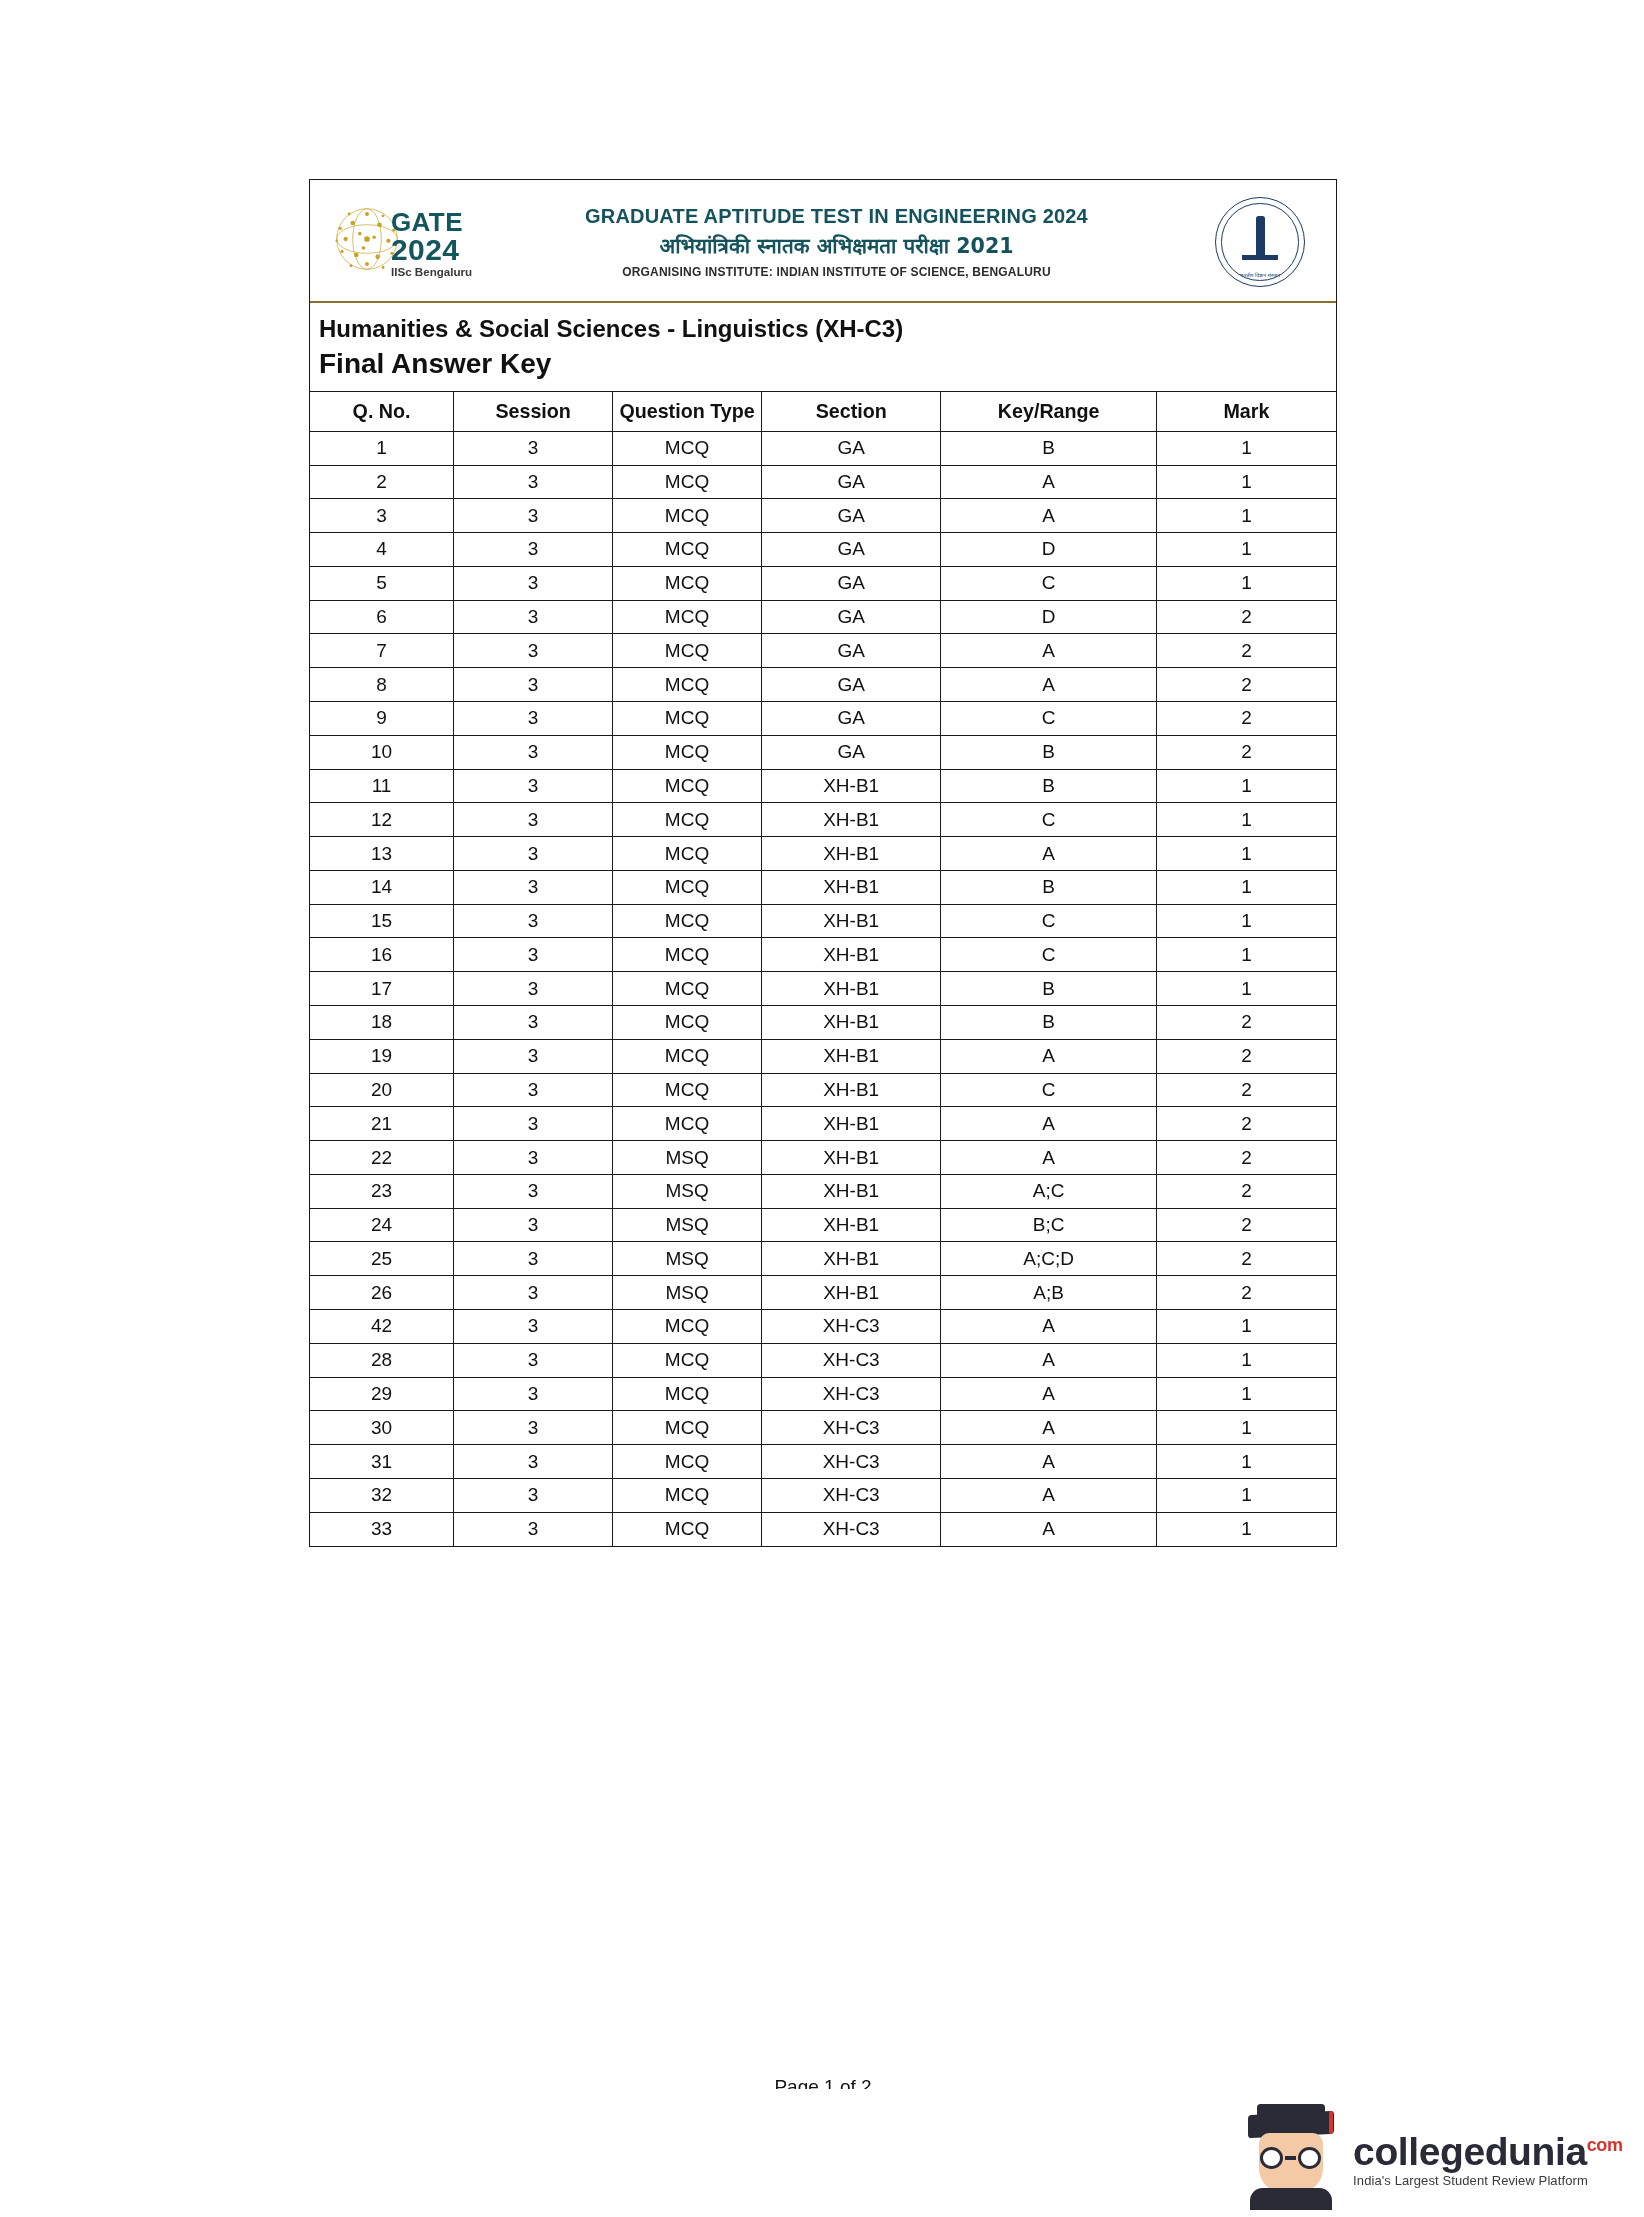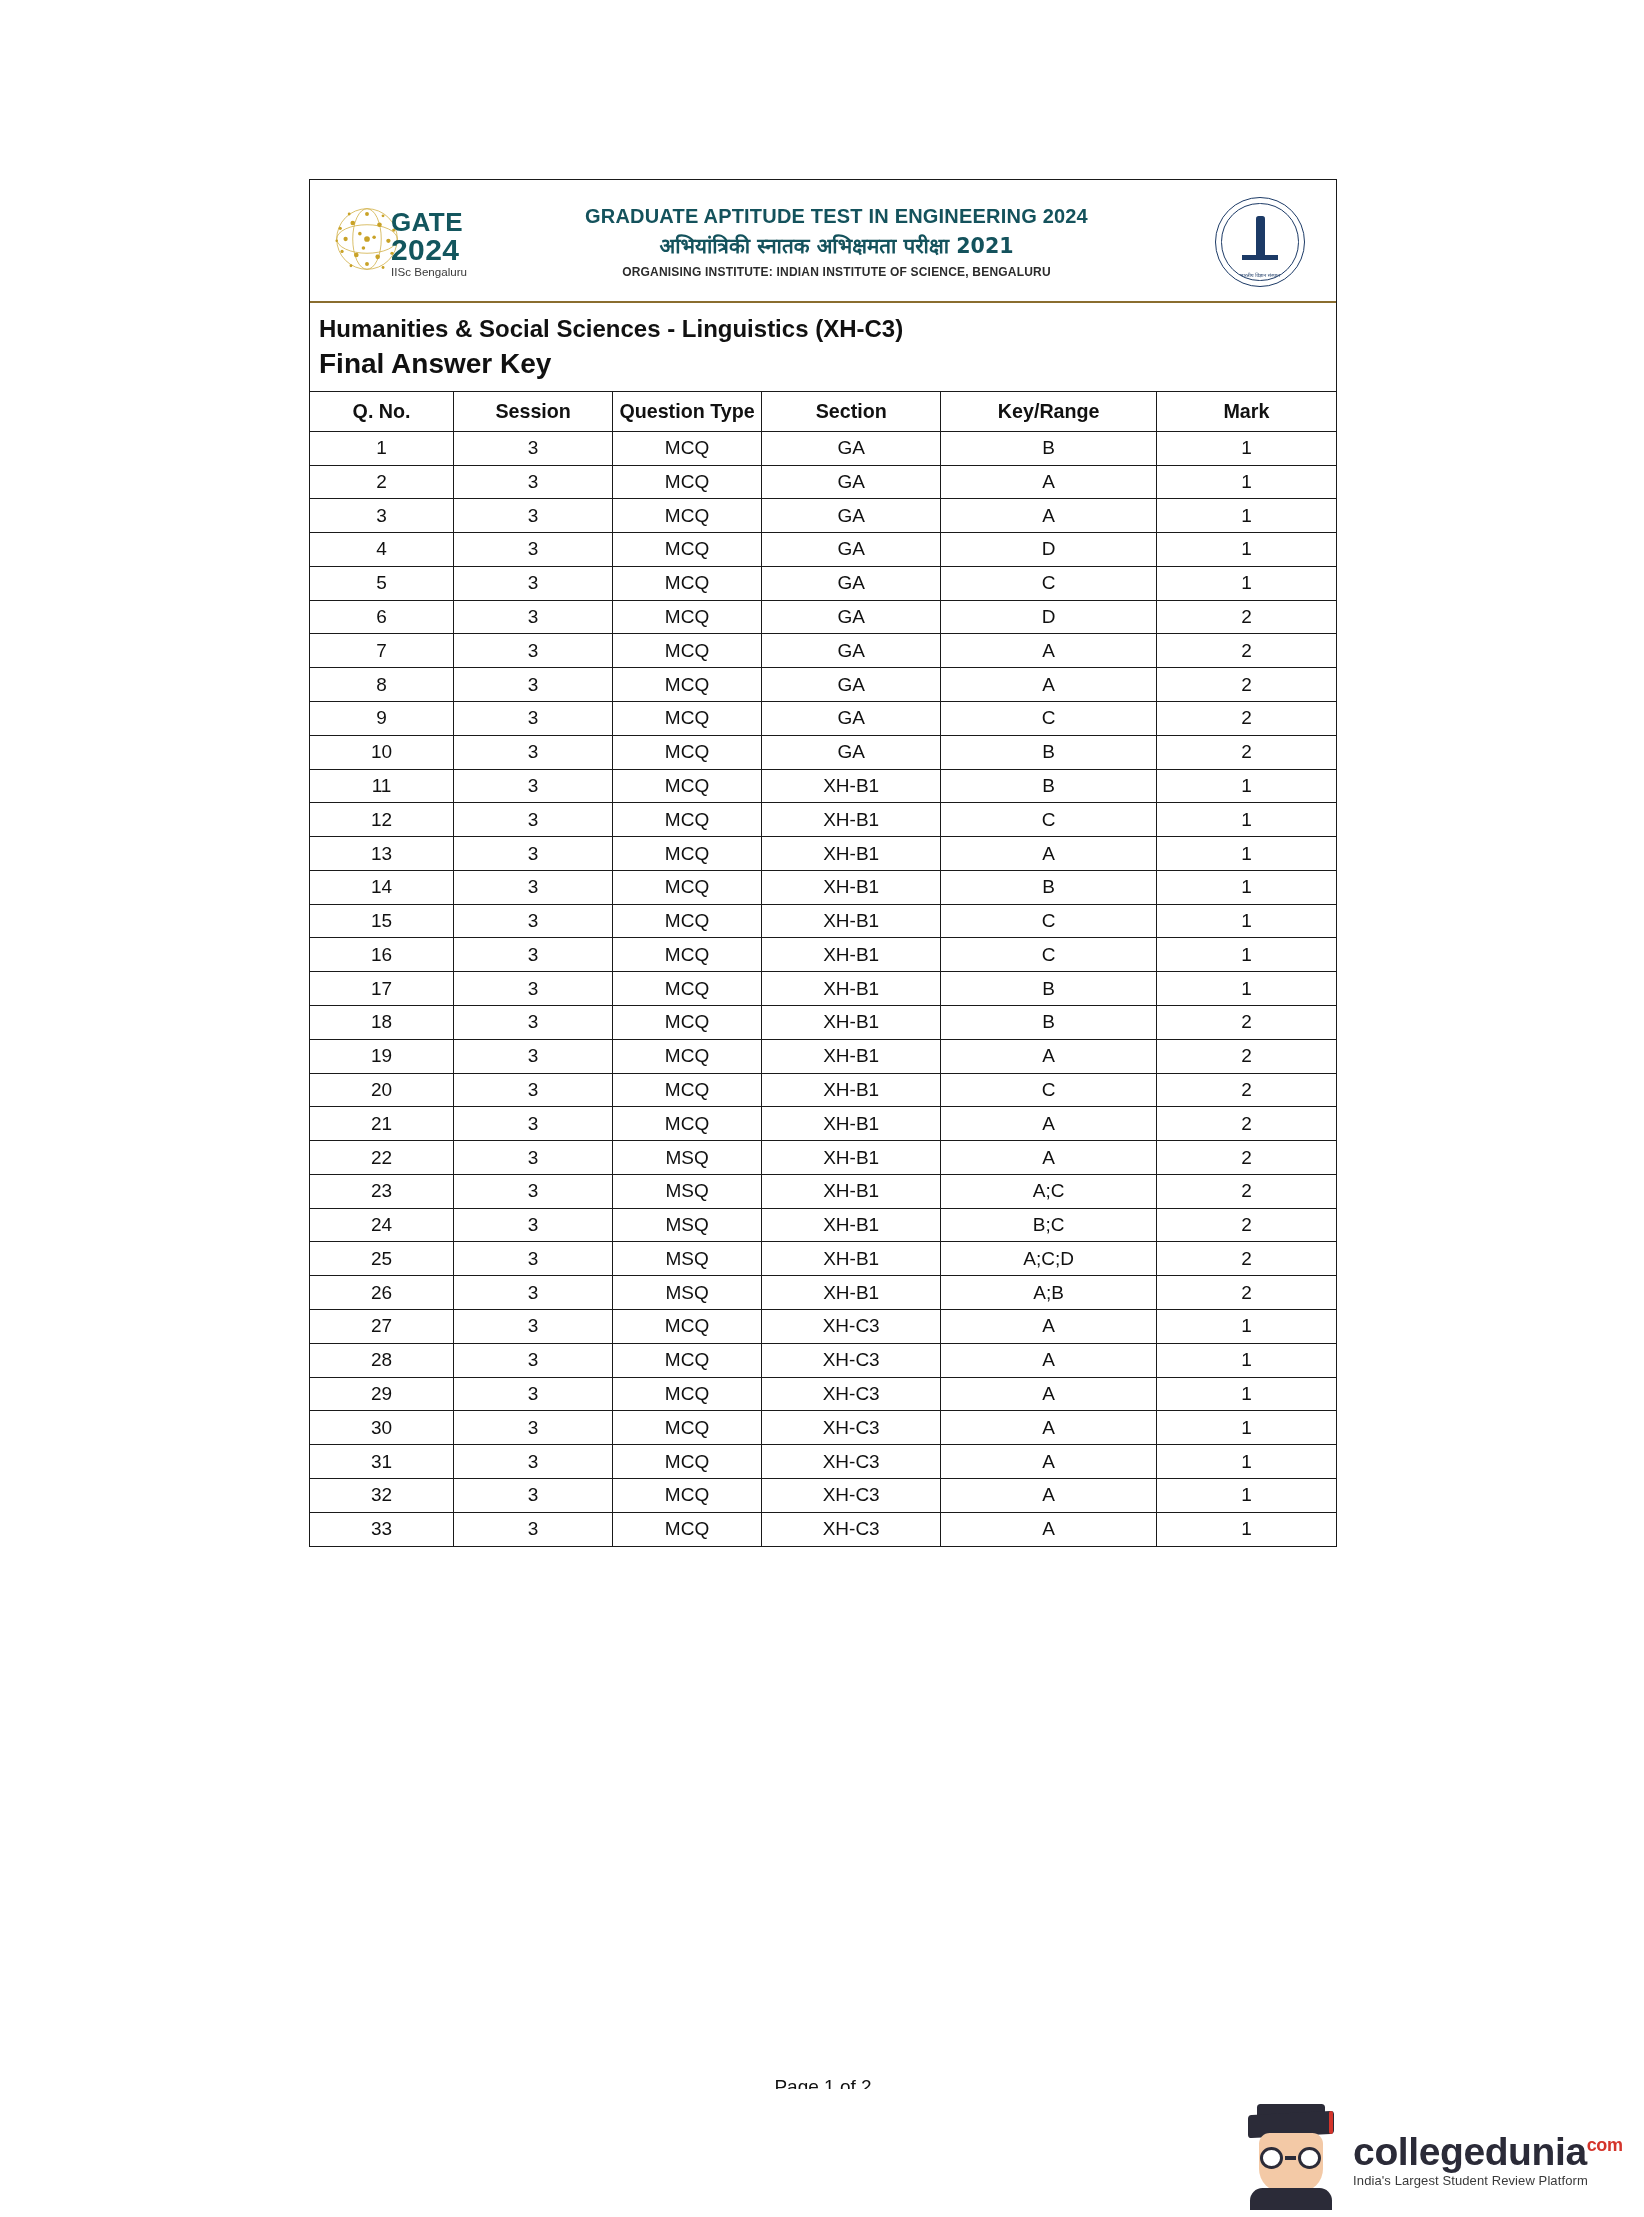--- a/index.html
+++ b/index.html
@@ -76,20 +76,21 @@
     font-weight: bold;
     color: #13565e;
     letter-spacing: 0.4px;
     display: block;
   }
   .gate-text .g3 {
     font-size: 11.6px;
     color: #3a3a3a;
     display: block;
     margin-top: 1.8px;
+    font-weight: bold;
   }
   .header-center {
     flex: 1 1 auto;
     text-align: center;
     padding: 0 5.4px;
   }
   .hc-line1 {
     font-size: 20px;
     font-weight: bold;
     color: #14525c;
@@ -631,21 +632,21 @@
             </tr>
             <tr>
               <td>26</td>
               <td>3</td>
               <td>MSQ</td>
               <td>XH-B1</td>
               <td>A;B</td>
               <td>2</td>
             </tr>
             <tr>
-              <td>27</td>
+              <td>42</td>
               <td>3</td>
               <td>MCQ</td>
               <td>XH-C3</td>
               <td>A</td>
               <td>1</td>
             </tr>
             <tr>
               <td>28</td>
               <td>3</td>
               <td>MCQ</td>

